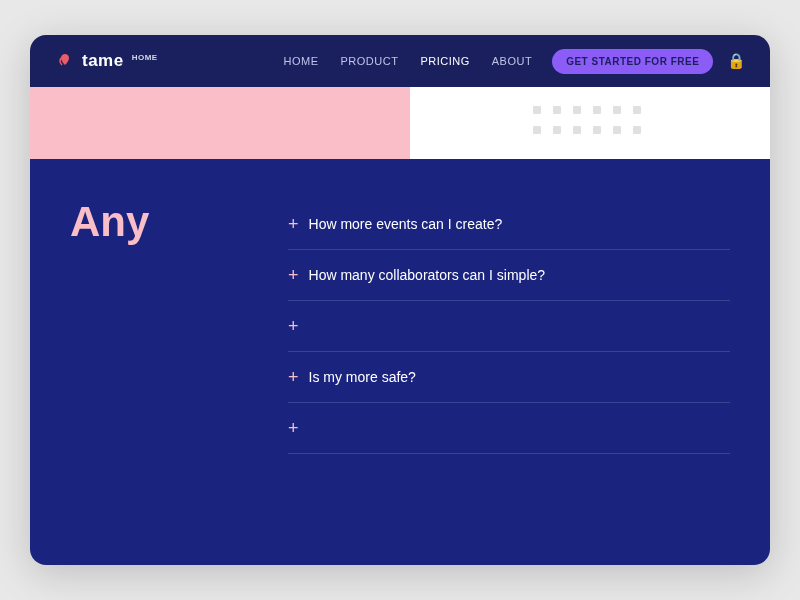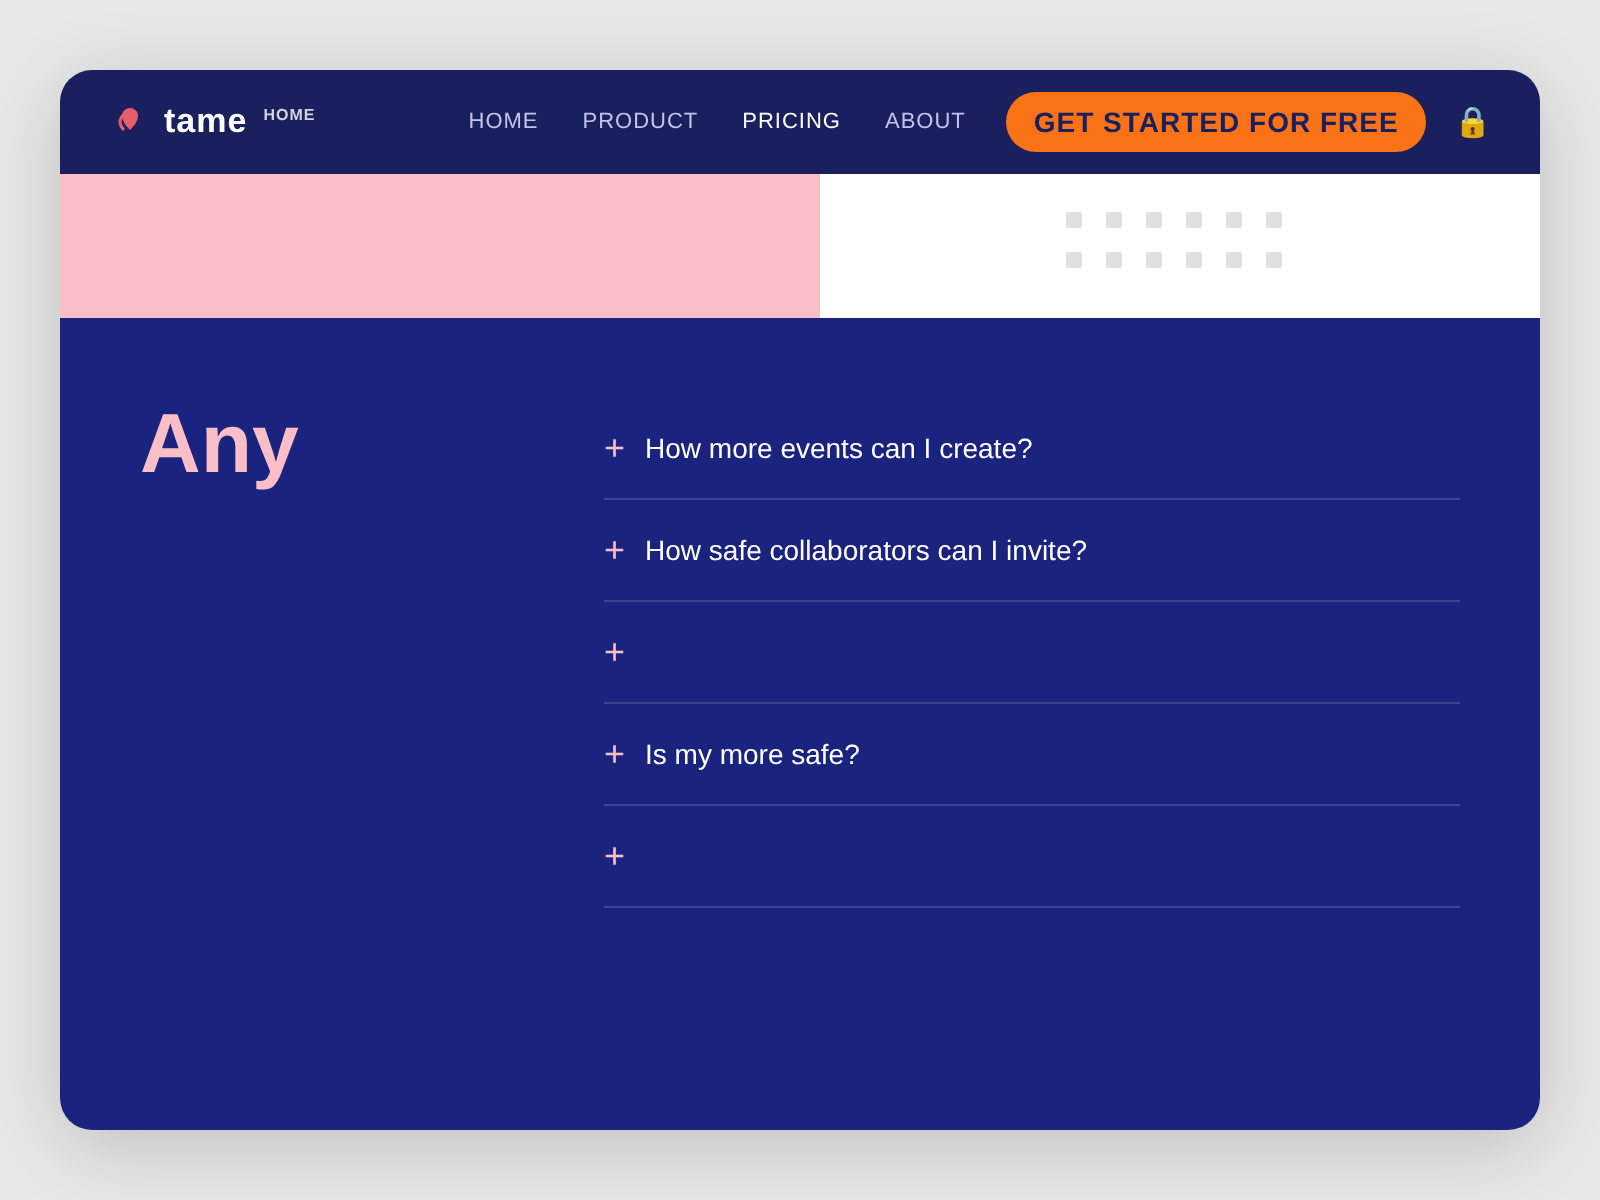--- a/index.html
+++ b/index.html
@@ -66,23 +66,23 @@
       font-size: 11px;
       font-weight: 500;
       text-transform: uppercase;
       letter-spacing: 0.5px;
       cursor: pointer;
     }
     .nav-link.active {
       color: #ffffff;
     }
     .btn-get-started {
-      background: #f97316;
+      background: #8b5cf6;
       color: #1a1f5e;
-      font-size: 14px;
+      font-size: 10px;
       font-weight: 700;
       text-transform: uppercase;
       letter-spacing: 0.5px;
       padding: 7px 14px;
       border-radius: 20px;
       border: none;
       cursor: pointer;
       margin-right: 14px;
     }
     .lock-icon {
@@ -123,21 +123,21 @@
       background: #e0e0e0;
       border-radius: 1px;
     }
     
     .main-content {
       background: #1a237e;
       flex: 1;
       display: flex;
       align-items: flex-start;
       padding: 40px 40px 46px 40px;
-      gap: 32px;
+      gap: 18px;
     }
     .left-section {
       flex: 0 0 200px;
     }
     .headline {
       color: #f9bec7;
       font-size: 42px;
       font-weight: 800;
       line-height: 1.1;
     }
@@ -218,21 +218,21 @@
         <div>Any</div>
       </div>
     </div>
     <div class="faq-section">
       <div class="faq-item">
         <span class="faq-plus">+</span>
         <span class="faq-text">How more events can I create?</span>
       </div>
       <div class="faq-item">
         <span class="faq-plus">+</span>
-        <span class="faq-text">How safe collaborators can I invite?</span>
+        <span class="faq-text">How many collaborators can I simple?</span>
       </div>
       <div class="faq-item">
         <span class="faq-plus">+</span>
       </div>
       <div class="faq-item">
         <span class="faq-plus">+</span>
         <span class="faq-text">Is my more safe?</span>
       </div>
       <div class="faq-item">
         <span class="faq-plus">+</span>

